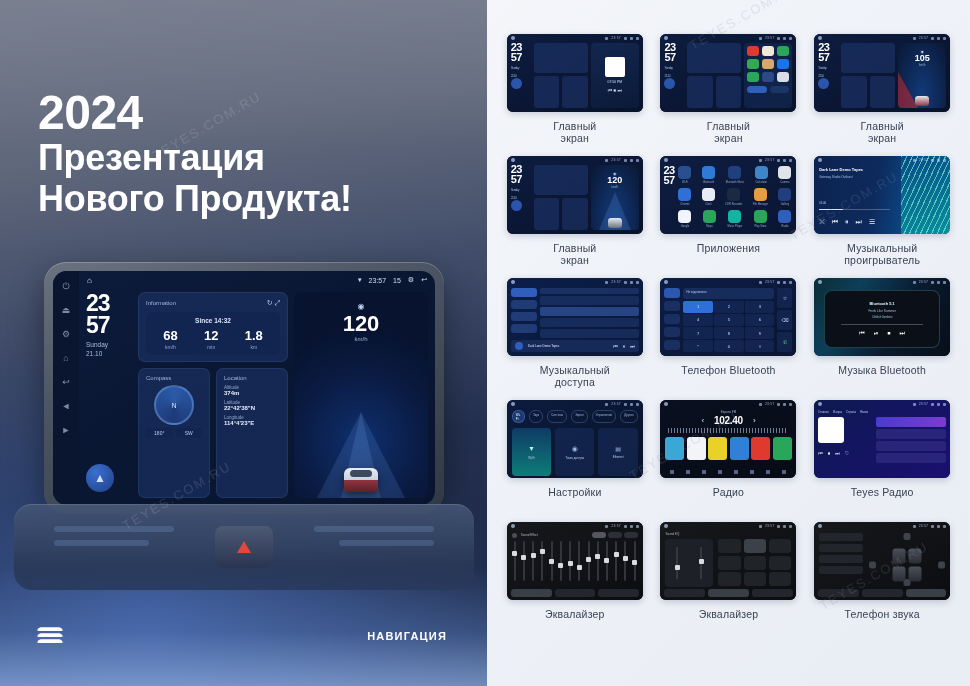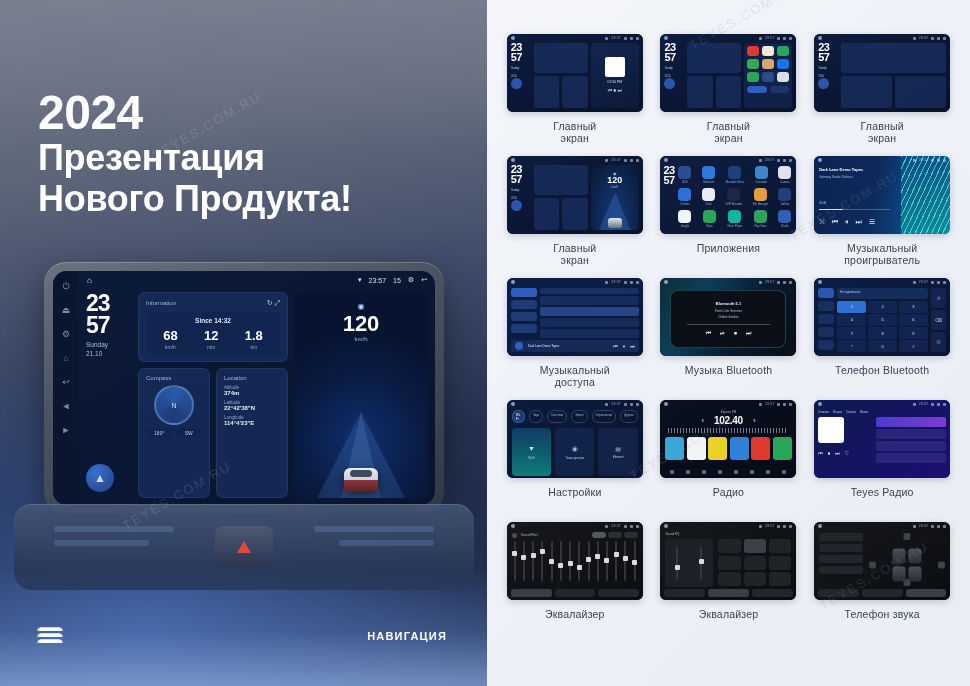--- a/index.html
+++ b/index.html
@@ -609,20 +609,27 @@
               <small>21.10</small>
               <div class="mh-fab"></div>
             </div>
             <div class="mh-mid">
               <div class="mh-card t"></div>
               <div class="mh-row">
                 <div class="mh-card"></div>
                 <div class="mh-card"></div>
               </div>
             </div>
+            <div class="mh-right" style="background:radial-gradient(ellipse at 50% 80%,#123a7a,#0a1733);display:flex;flex-direction:column;align-items:center;padding-top:6px;">
+              <span style="font-size:4px;color:#bcd2f5">◉</span>
+              <span style="font-size:9px;color:#fff;font-weight:700;line-height:1">105</span>
+              <span style="font-size:3px;color:#9cb4da">km/h</span>
+              <span style="position:absolute;left:0;bottom:0;width:0;height:0;border-right:20px solid transparent;border-bottom:36px solid rgba(200,40,50,.55);"></span>
+              <span style="position:absolute;left:50%;bottom:2px;transform:translateX(-50%);width:14px;height:10px;border-radius:3px;background:linear-gradient(180deg,#e6eaf0,#8d3440);"></span>
+            </div>
           </div>
           <div class="m-top">
               <span class="l"></span>
             <span class="r">
                 <i></i>
                 <b>23:57</b>
                 <i></i>
                 <i></i>
                 <i></i>
               </span>
@@ -833,50 +840,20 @@
                 <i></i>
                 <i></i>
                 <i></i>
               </span>
             </div>
         </div>
         <div class="cap">
           <span>Музыкальный</span><br>
           <span>доступа</span>
         </div>
-      </div>
-
-      <div class="cell">
-        <div class="thumb">
-          <div class="mini-bt">
-            <div class="bt-card">
-              <div class="bt-t">Bluetooth 5.1</div>
-              <div class="bt-s">Feels Like Summer</div>
-              <div class="bt-s" style="font-size:2.6px">Childish Gambino</div>
-              <div class="bt-bar"></div>
-              <div class="bt-ctrl">
-                <span>⏮</span>
-                <span>⏯</span>
-                <span>⏹</span>
-                <span>⏭</span>
-              </div>
-            </div>
-          </div>
-          <div class="m-top">
-              <span class="l"></span>
-            <span class="r">
-                <i></i>
-                <b>23:57</b>
-                <i></i>
-                <i></i>
-                <i></i>
-              </span>
-            </div>
-        </div>
-        <div class="cap">Музыка Bluetooth</div>
       </div>
 
       <div class="cell">
         <div class="thumb">
           <div class="mini-phone">
             <div class="ph-side">
               <div class="ph-si act"></div>
               <div class="ph-si"></div>
               <div class="ph-si"></div>
               <div class="ph-si"></div>
@@ -916,20 +893,50 @@
                 <i></i>
                 <i></i>
               </span>
             </div>
         </div>
         <div class="cap">Телефон Bluetooth</div>
       </div>
 
       <div class="cell">
         <div class="thumb">
+          <div class="mini-bt">
+            <div class="bt-card">
+              <div class="bt-t">Bluetooth 5.1</div>
+              <div class="bt-s">Feels Like Summer</div>
+              <div class="bt-s" style="font-size:2.6px">Childish Gambino</div>
+              <div class="bt-bar"></div>
+              <div class="bt-ctrl">
+                <span>⏮</span>
+                <span>⏯</span>
+                <span>⏹</span>
+                <span>⏭</span>
+              </div>
+            </div>
+          </div>
+          <div class="m-top">
+              <span class="l"></span>
+            <span class="r">
+                <i></i>
+                <b>23:57</b>
+                <i></i>
+                <i></i>
+                <i></i>
+              </span>
+            </div>
+        </div>
+        <div class="cap">Музыка Bluetooth</div>
+      </div>
+
+      <div class="cell">
+        <div class="thumb">
           <div class="mini-set">
             <div class="set-tabs">
               <span class="set-tab act">Wi-Fi</span>
               <span class="set-tab">Звук</span>
               <span class="set-tab">Система</span>
               <span class="set-tab">Экран</span>
               <span class="set-tab">Управление</span>
               <span class="set-tab">Другое</span>
             </div>
             <div class="set-cards">

